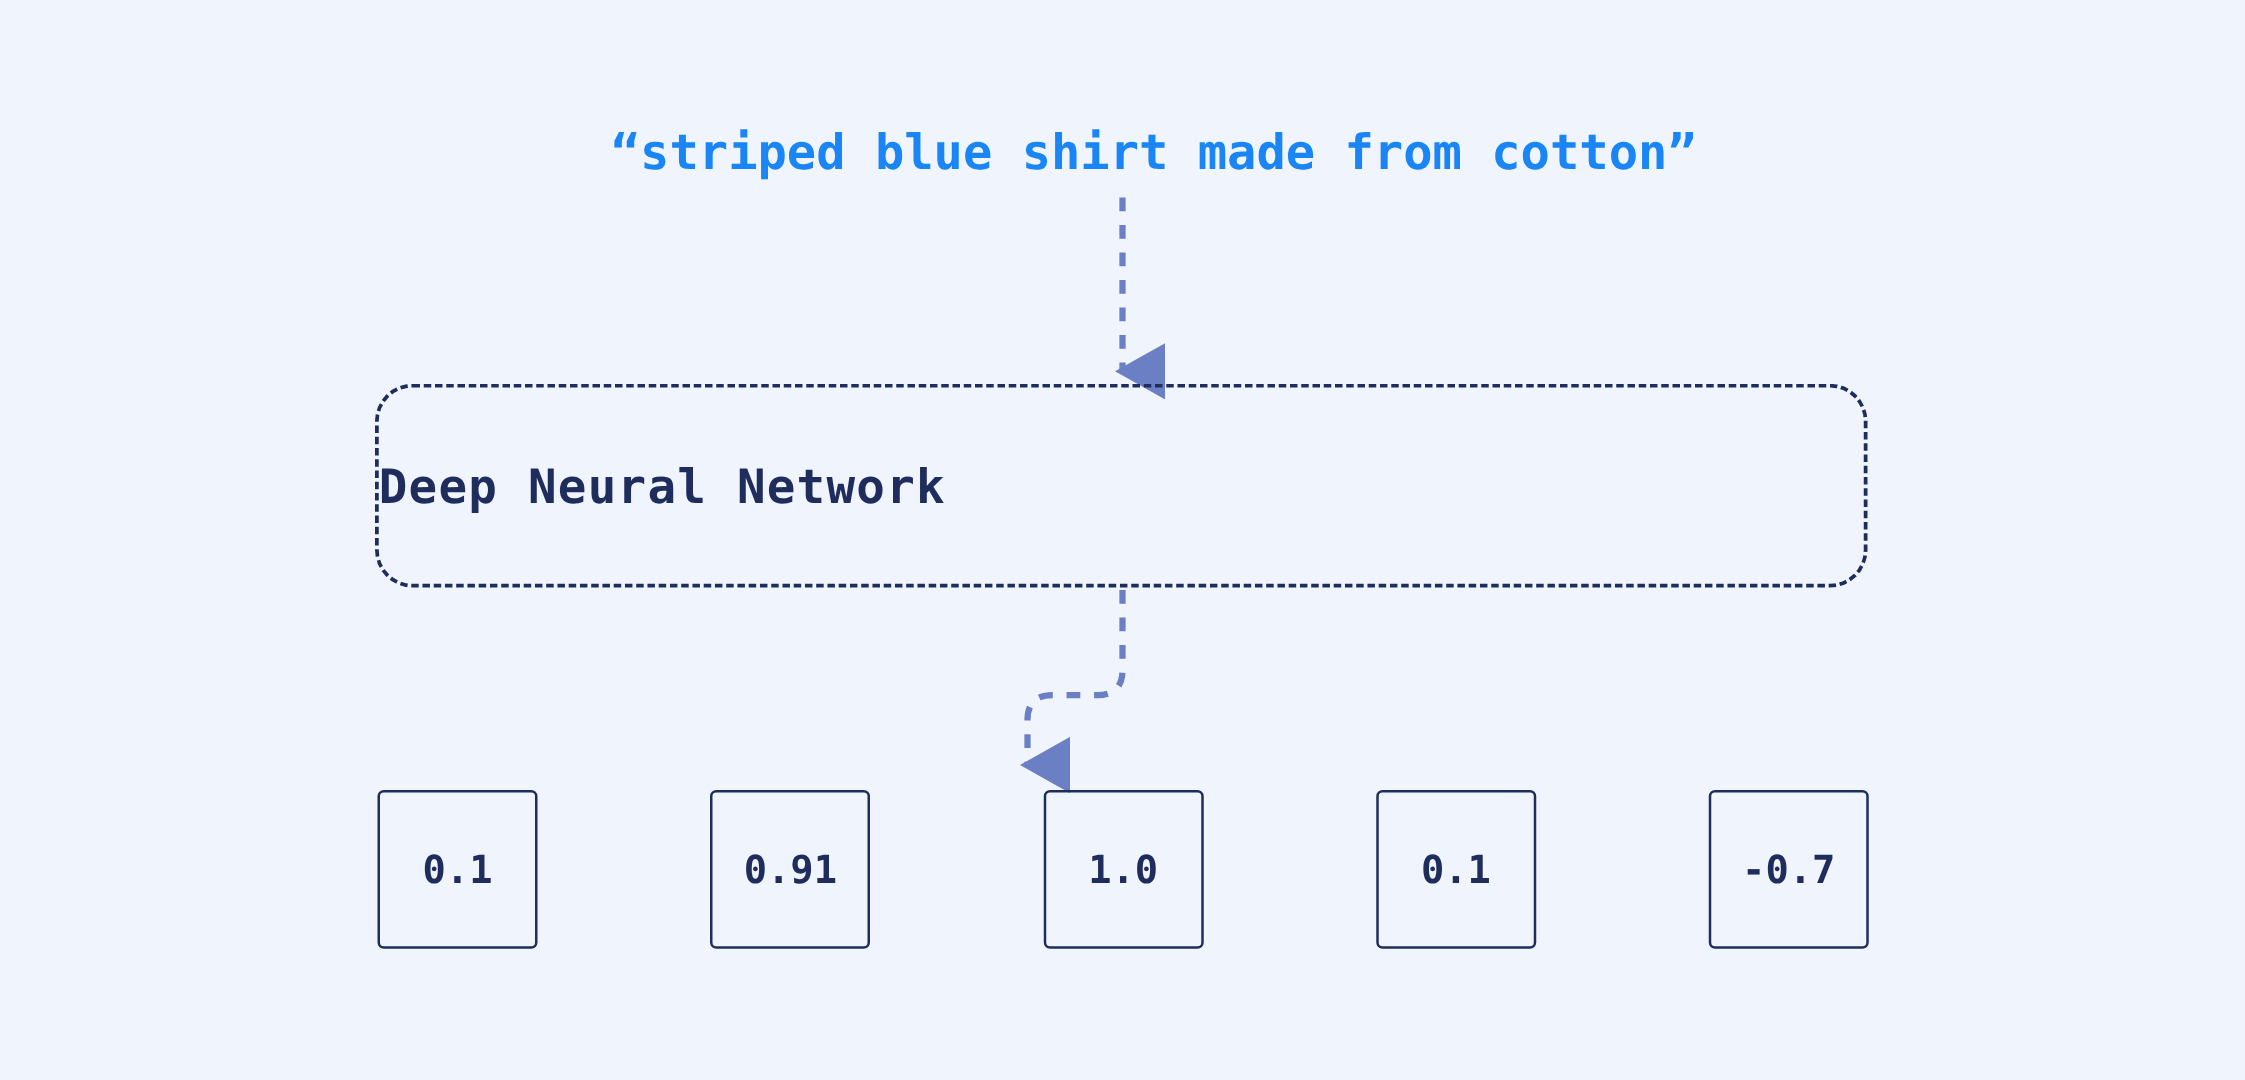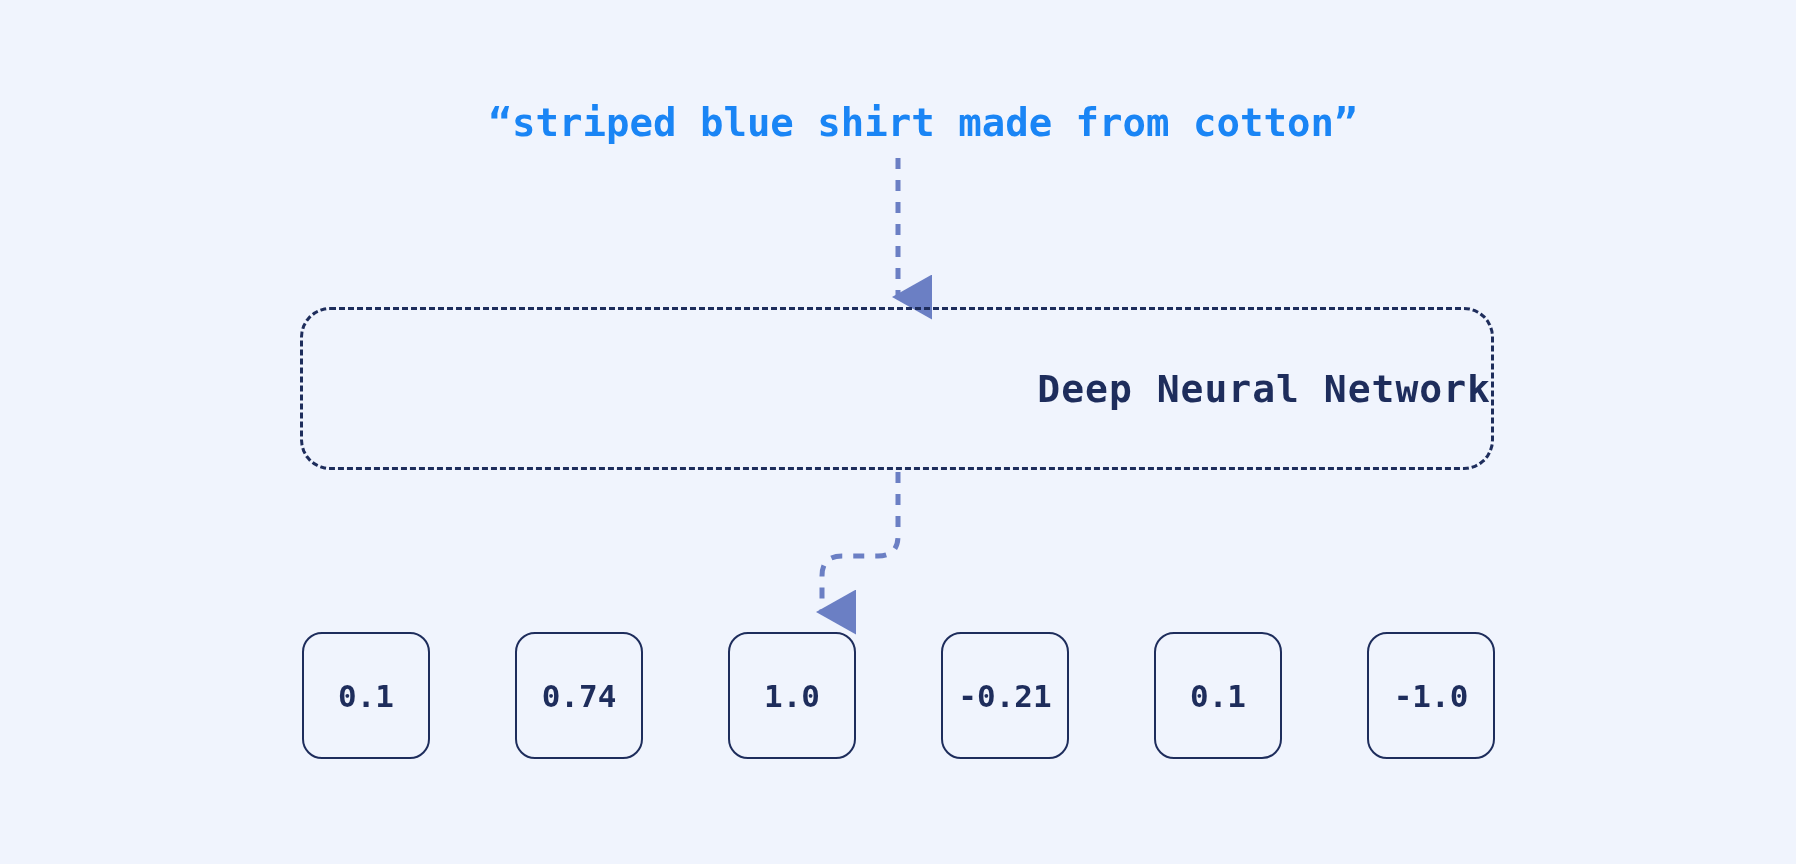--- a/index.html
+++ b/index.html
@@ -50,21 +50,21 @@
     position: absolute;
     left: 300px;
     top: 307px;
     width: 1194px;
     height: 163px;
     box-sizing: border-box;
     border: 3px dashed #1e2d5c;
     border-radius: 30px;
     display: flex;
     align-items: center;
-    justify-content: flex-end;
+    justify-content: flex-start;
   }
   #dnn-label {
     font-size: 38px;
     font-weight: 700;
     color: #1e2d5c;
     letter-spacing: 1px;
     white-space: pre;
   }
 
   
@@ -75,21 +75,21 @@
     width: 1193px;
     height: 127px;
     display: flex;
     justify-content: space-between;
   }
   .vector-cell {
     width: 128px;
     height: 127px;
     box-sizing: border-box;
     border: 2.5px solid #1e2d5c;
-    border-radius: 20px;
+    border-radius: 5px;
     display: flex;
     align-items: center;
     justify-content: center;
     background: transparent;
   }
   .vector-value {
     font-size: 31px;
     font-weight: 700;
     color: #1e2d5c;
     letter-spacing: 0px;
@@ -117,29 +117,26 @@
 
   <div id="dnn-block">
     <span id="dnn-label">Deep Neural Network</span>
   </div>
 
   <div id="vector-row">
     <div class="vector-cell">
       <span class="vector-value">0.1</span>
     </div>
     <div class="vector-cell">
-      <span class="vector-value">0.74</span>
+      <span class="vector-value">0.91</span>
     </div>
     <div class="vector-cell">
       <span class="vector-value">1.0</span>
     </div>
     <div class="vector-cell">
-      <span class="vector-value">-0.21</span>
-    </div>
-    <div class="vector-cell">
       <span class="vector-value">0.1</span>
     </div>
     <div class="vector-cell">
-      <span class="vector-value">-1.0</span>
+      <span class="vector-value">-0.7</span>
     </div>
   </div>
 
 </div>
 
 </body></html>

